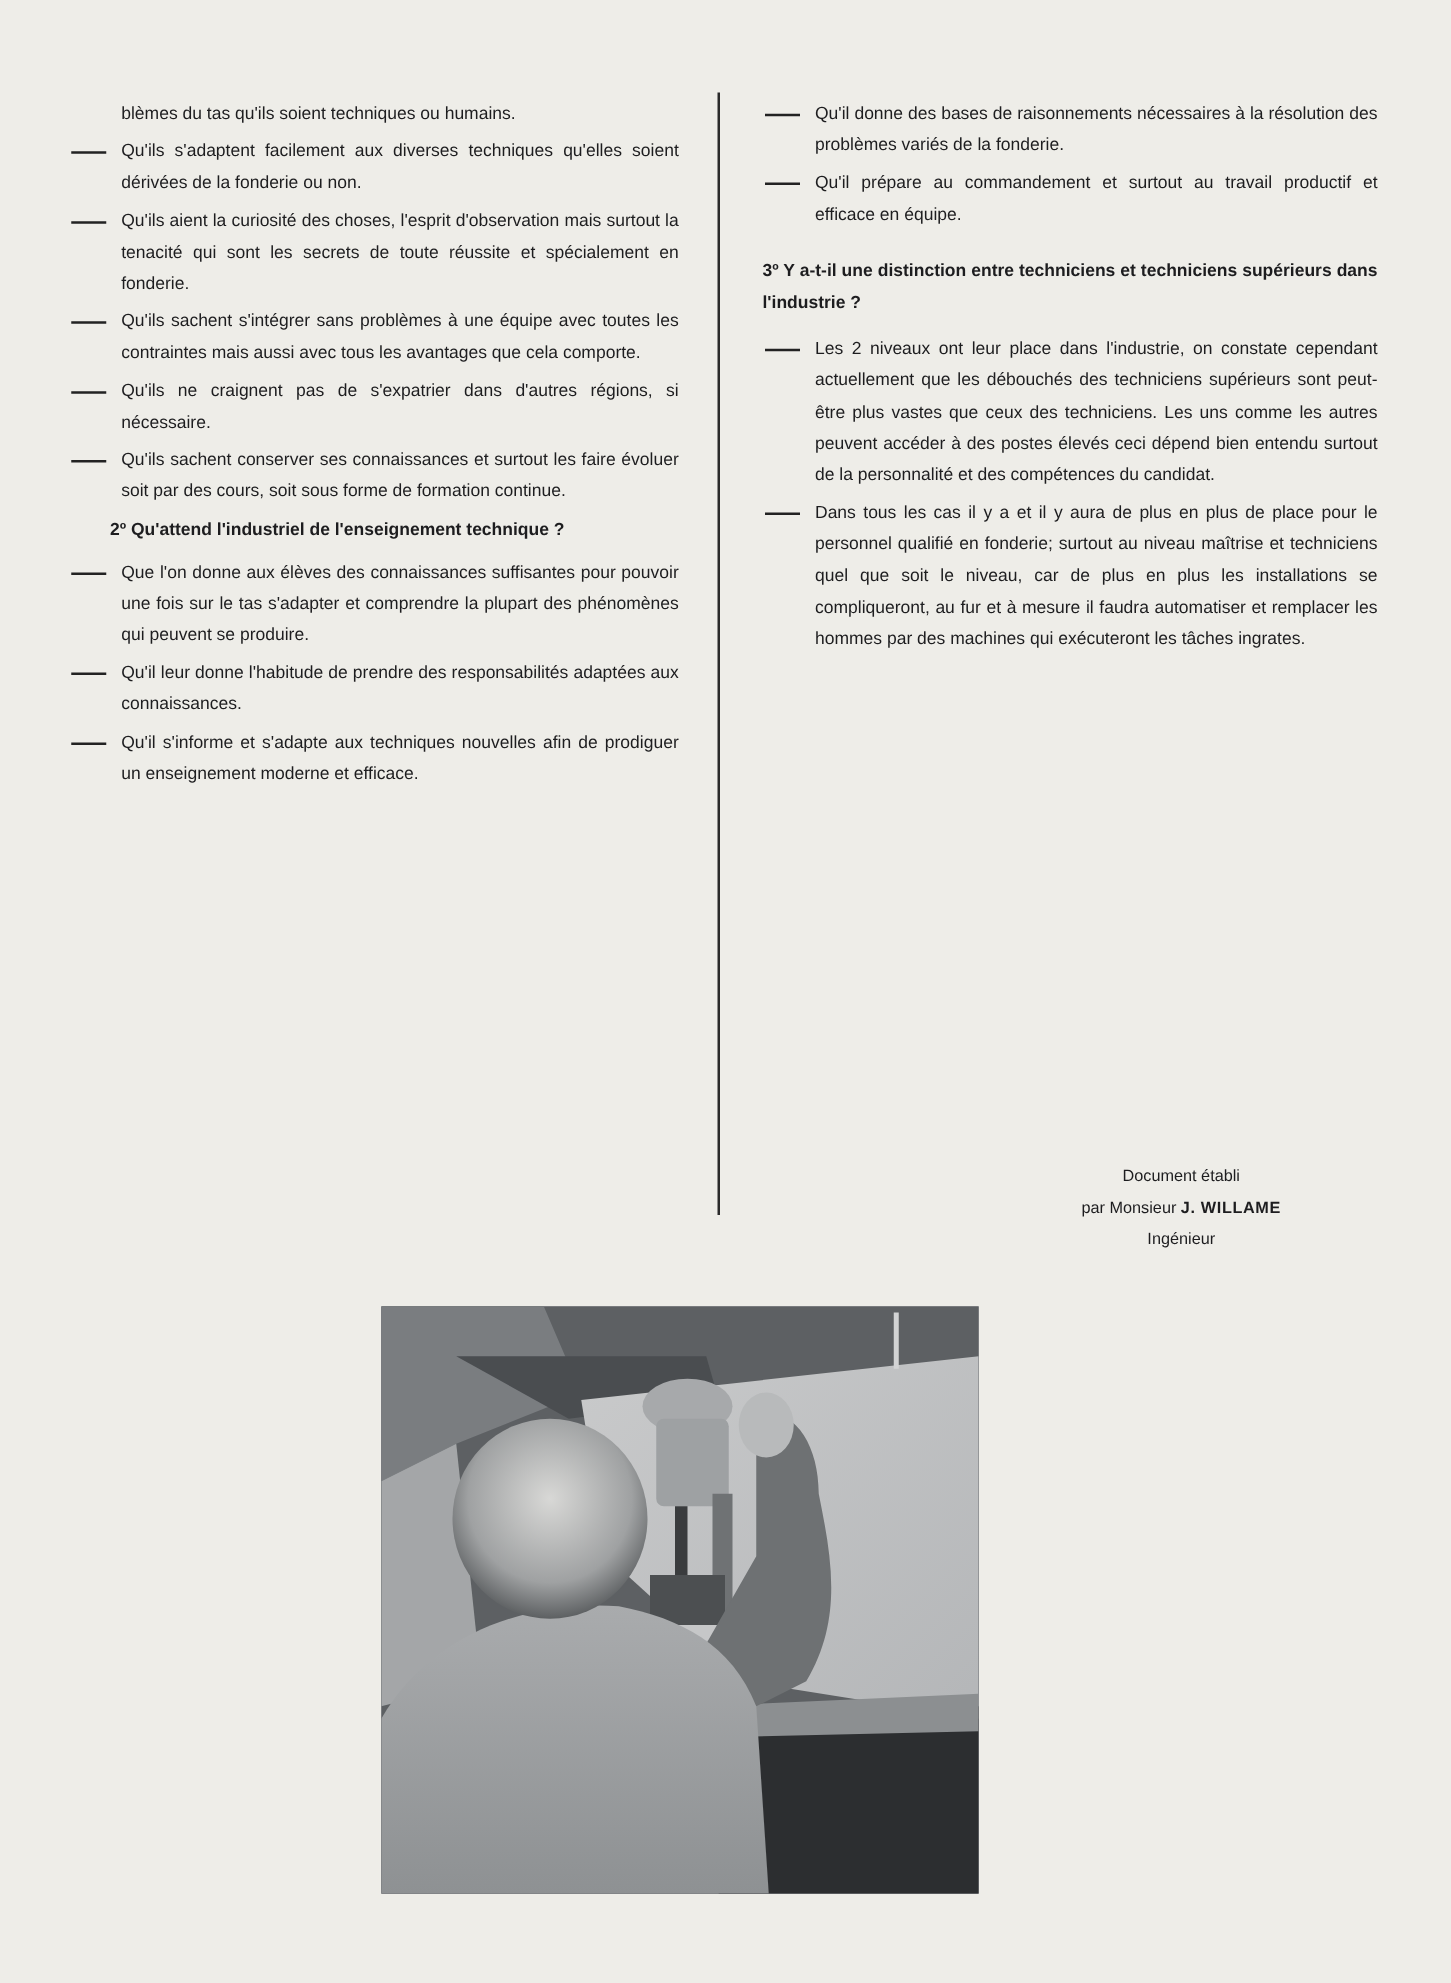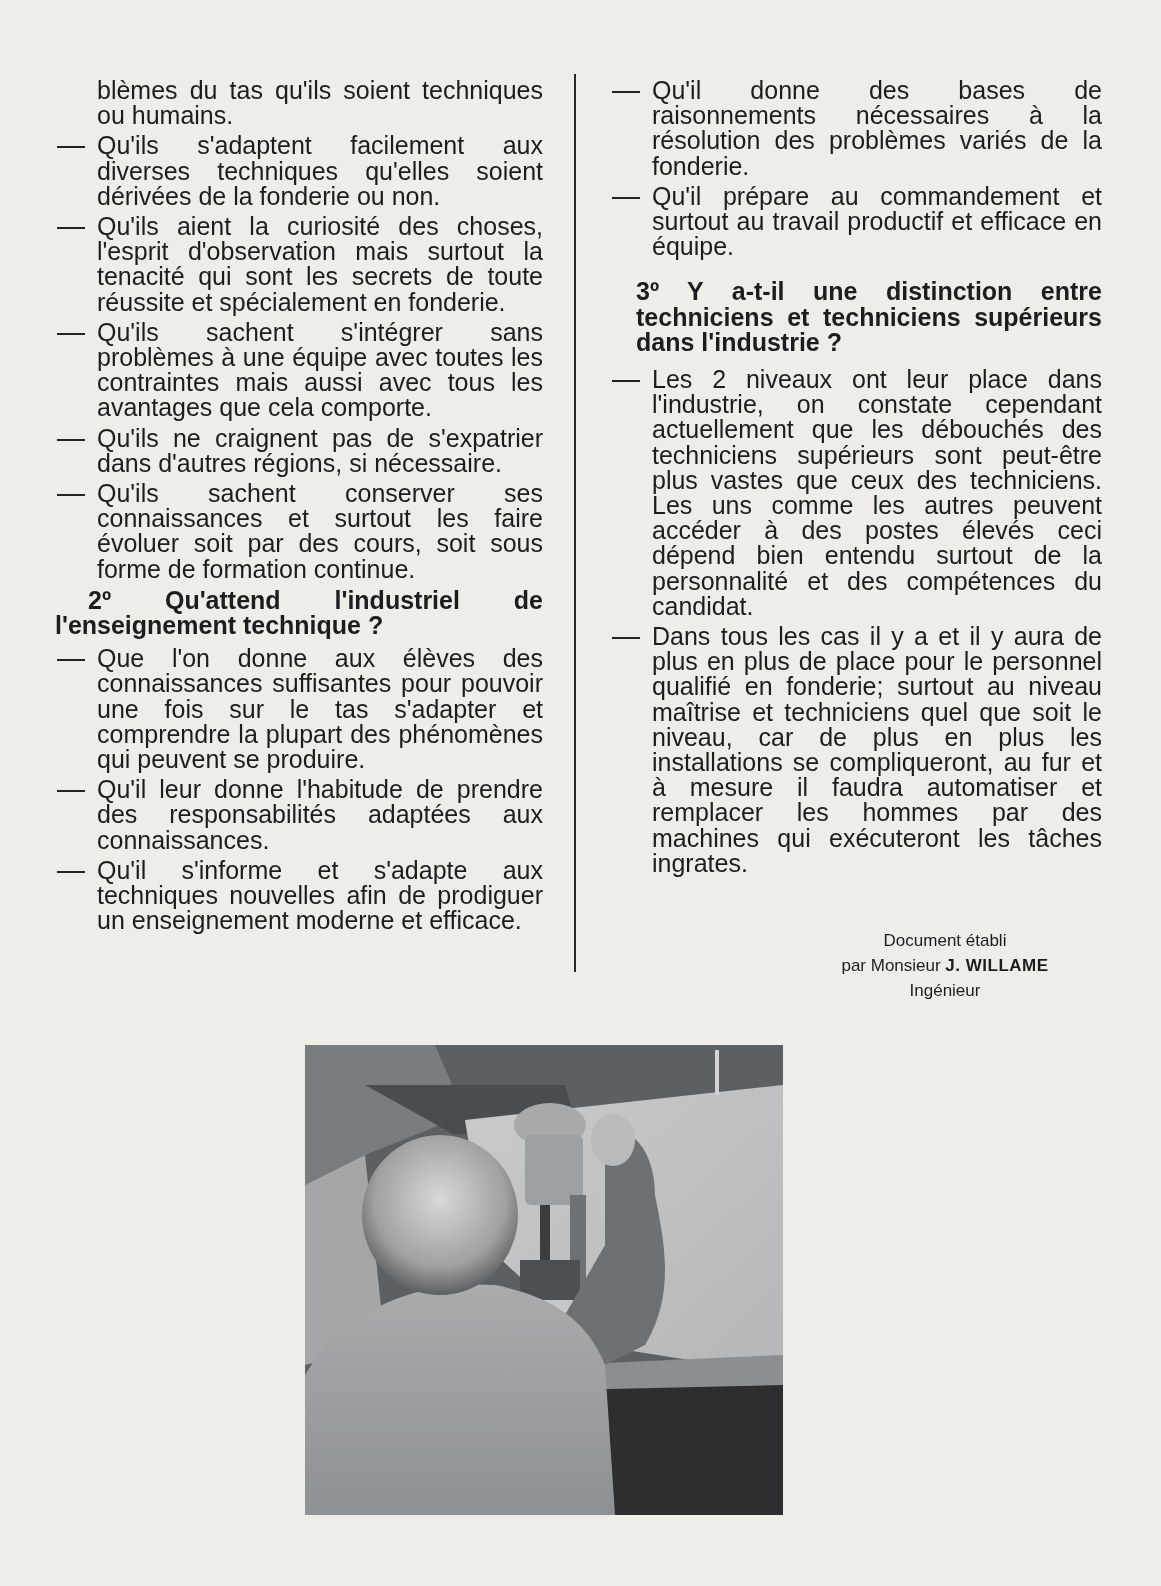--- a/index.html
+++ b/index.html
@@ -6,21 +6,21 @@
   body {
     width: 1161px; height: 1586px; overflow: hidden;
     background: #eeede8;
     font-family: "Liberation Sans", "DejaVu Sans", sans-serif;
     color: #1d1d1f;
     position: relative;
   }
   .page { position: absolute; inset: 0; }
   .col {
     position: absolute; top: 78px;
-    font-size: 25px; line-height: 25.2px;
+    font-size: 14px; line-height: 25.2px;
     text-align: justify;
   }
   .col-left { left: 55px; width: 488px; }
   .col-right { left: 610px; width: 492px; }
   .divider {
     position: absolute; left: 574px; top: 74px; width: 2px; height: 898px;
     background: #2a2a2a;
   }
   .item { position: relative; padding-left: 42px; margin-bottom: 5px; }
   .item.cont { padding-left: 42px; }
@@ -29,24 +29,24 @@
     width: 32px; text-align: left;
   }
   .dash::before {
     content: ""; position: absolute; left: 2px; top: 13px;
     width: 28px; height: 2px; background: #222;
   }
   .heading {
     font-weight: bold; margin: 6px 0 8px 0; text-align: justify;
   }
   .heading.h2 { text-indent: 33px; }
-  .heading.h3 { text-indent: 0; margin-left: 26px; }
+  .heading.h3 { text-indent: 0; }
   .signature {
     position: absolute; left: 780px; top: 928px; width: 330px;
-    text-align: center; font-size: 17px; line-height: 25.2px;
+    text-align: center; font-size: 13px; line-height: 25.2px;
   }
   .signature .name { font-weight: bold; letter-spacing: 0.5px; }
   .photo {
     position: absolute; left: 305px; top: 1045px; width: 478px; height: 470px;
     overflow: hidden; background: #6f7275;
   }
   .photo svg { display: block; }
 </style>
 </head>
 <body>

